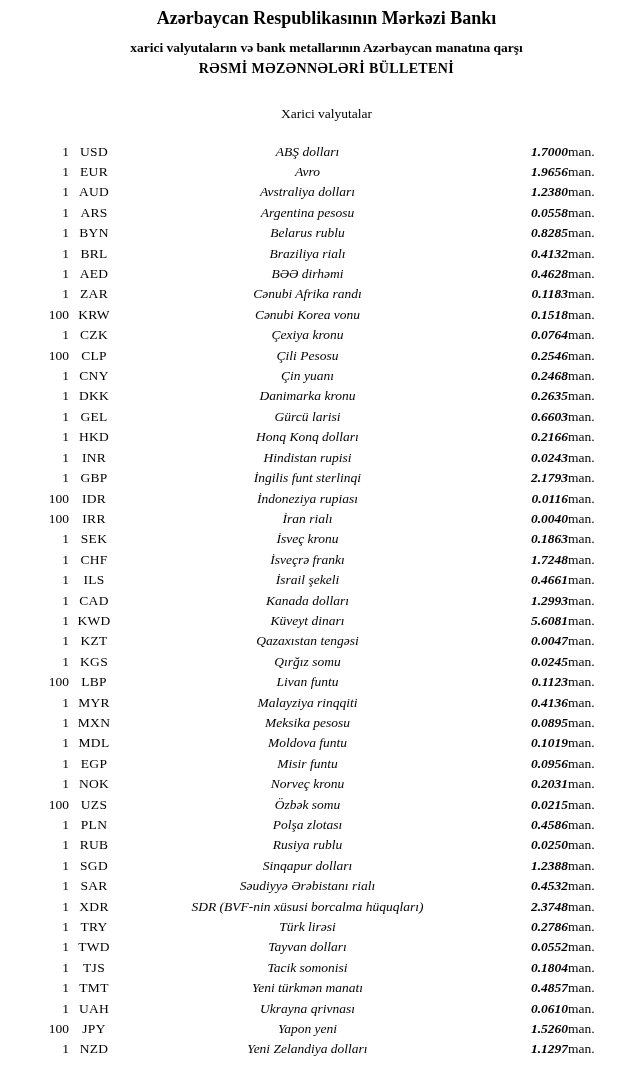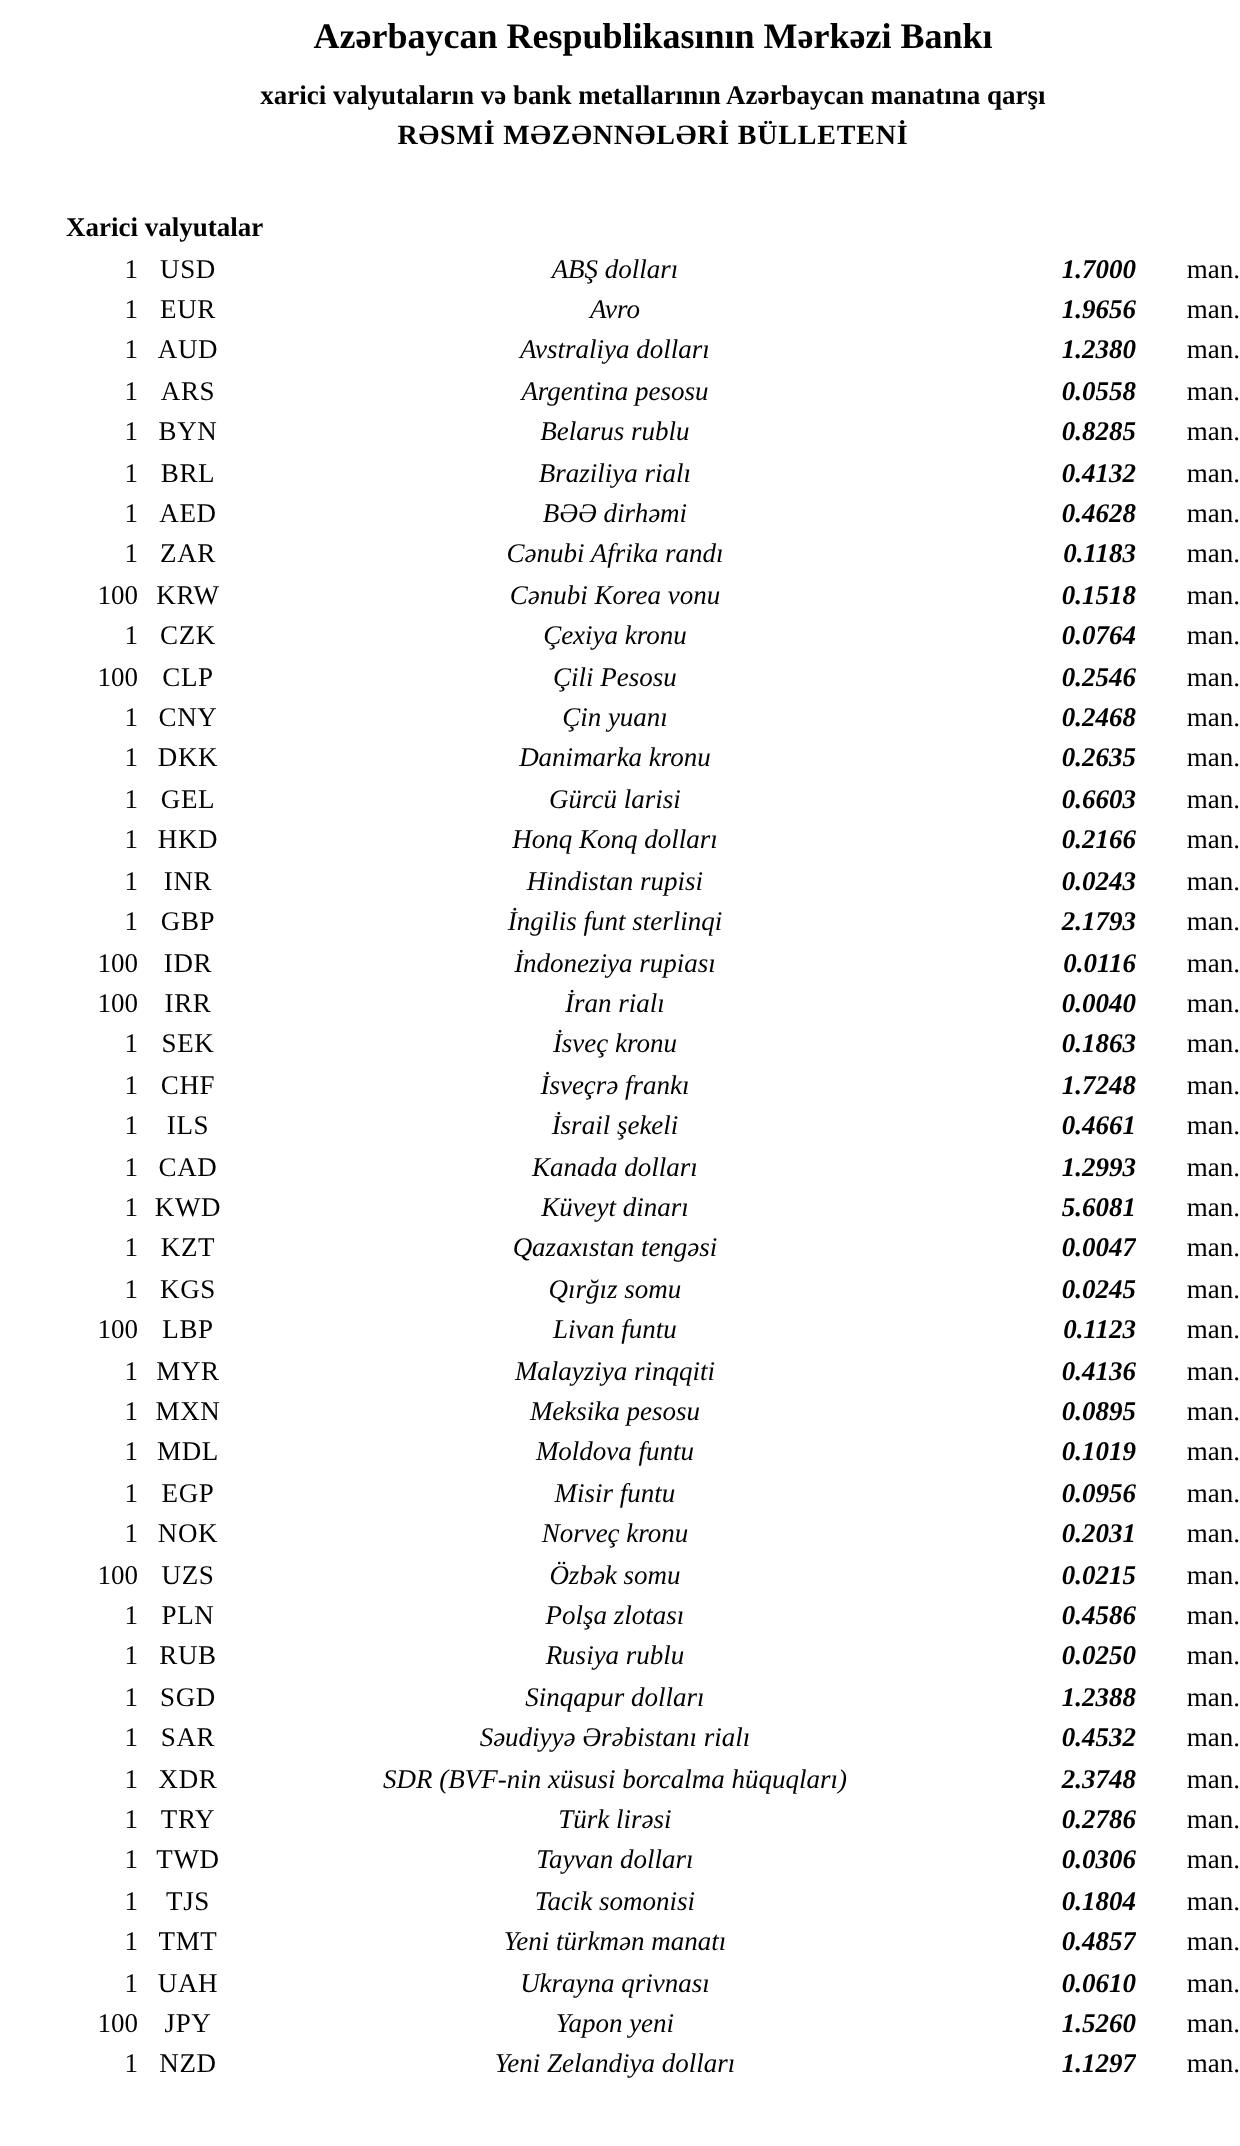--- a/index.html
+++ b/index.html
@@ -30,43 +30,43 @@
     font-weight: bold;
     line-height: 20px;
   }
   .bulletin {
     font-size: 14px;
     font-weight: bold;
     letter-spacing: 0.4px;
     line-height: 22px;
   }
   .section-title {
-    text-align: left;
-    font-weight: bold;
+    text-align: center;
+    font-weight: normal;
     font-size: 13.5px;
     margin-top: 26px;
-    margin-bottom: 3px;
+    margin-bottom: 20px;
   }
   table.rates {
     width: 100%;
     border-collapse: collapse;
     table-layout: fixed;
   }
   table.rates td {
     font-size: 13.5px;
     line-height: 20.4px;
     padding: 0;
     white-space: nowrap;
     overflow: hidden;
   }
   td.qty   { width: 36px;  text-align: right; }
   td.code  { width: 50px;  text-align: center; letter-spacing: 0.3px; }
   td.name  { text-align: center; padding-left: 6px; font-style: italic; }
   td.rate  { width: 72px;  text-align: right; font-weight: bold; font-style: italic; }
-  td.unit  { width: 52px;  text-align: right; padding-left: 9px; }
+  td.unit  { width: 52px;  text-align: left; padding-left: 9px; }
 </style>
 </head>
 <body>
 
 <div class="page">
   <div class="header">
     <div class="title">Azərbaycan Respublikasının Mərkəzi Bankı</div>
     <div class="hline">xarici valyutaların və bank metallarının Azərbaycan manatına qarşı</div>
     <div class="bulletin">RƏSMİ MƏZƏNNƏLƏRİ BÜLLETENİ</div>
   </div>
@@ -345,21 +345,21 @@
           <td class="qty">1</td>
           <td class="code">TRY</td>
           <td class="name">Türk lirəsi</td>
           <td class="rate">0.2786</td>
           <td class="unit">man.</td>
         </tr>
         <tr>
           <td class="qty">1</td>
           <td class="code">TWD</td>
           <td class="name">Tayvan dolları</td>
-          <td class="rate">0.0306</td>
+          <td class="rate">0.0552</td>
           <td class="unit">man.</td>
         </tr>
         <tr>
           <td class="qty">1</td>
           <td class="code">TJS</td>
           <td class="name">Tacik somonisi</td>
           <td class="rate">0.1804</td>
           <td class="unit">man.</td>
         </tr>
         <tr>

